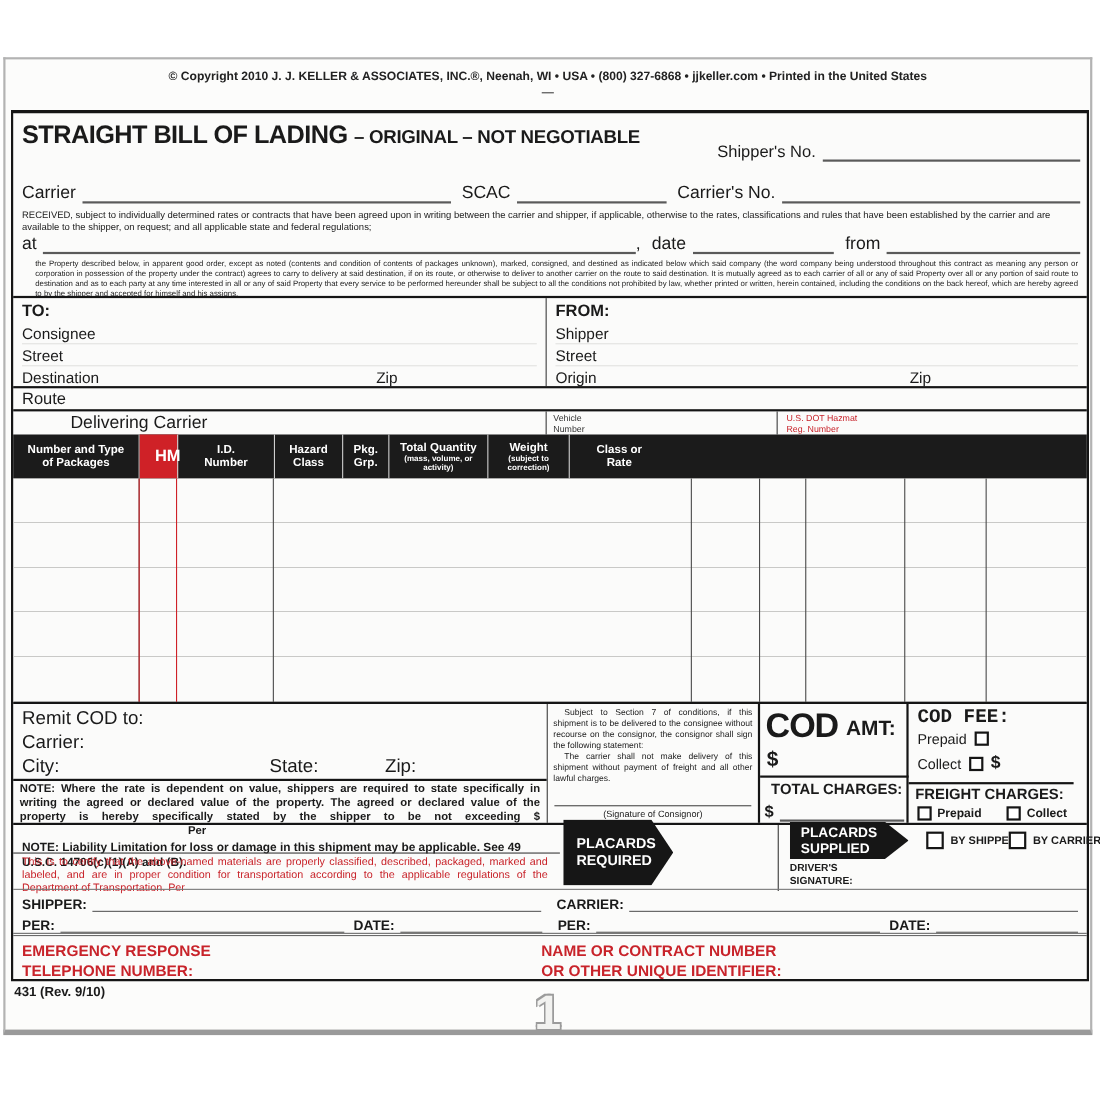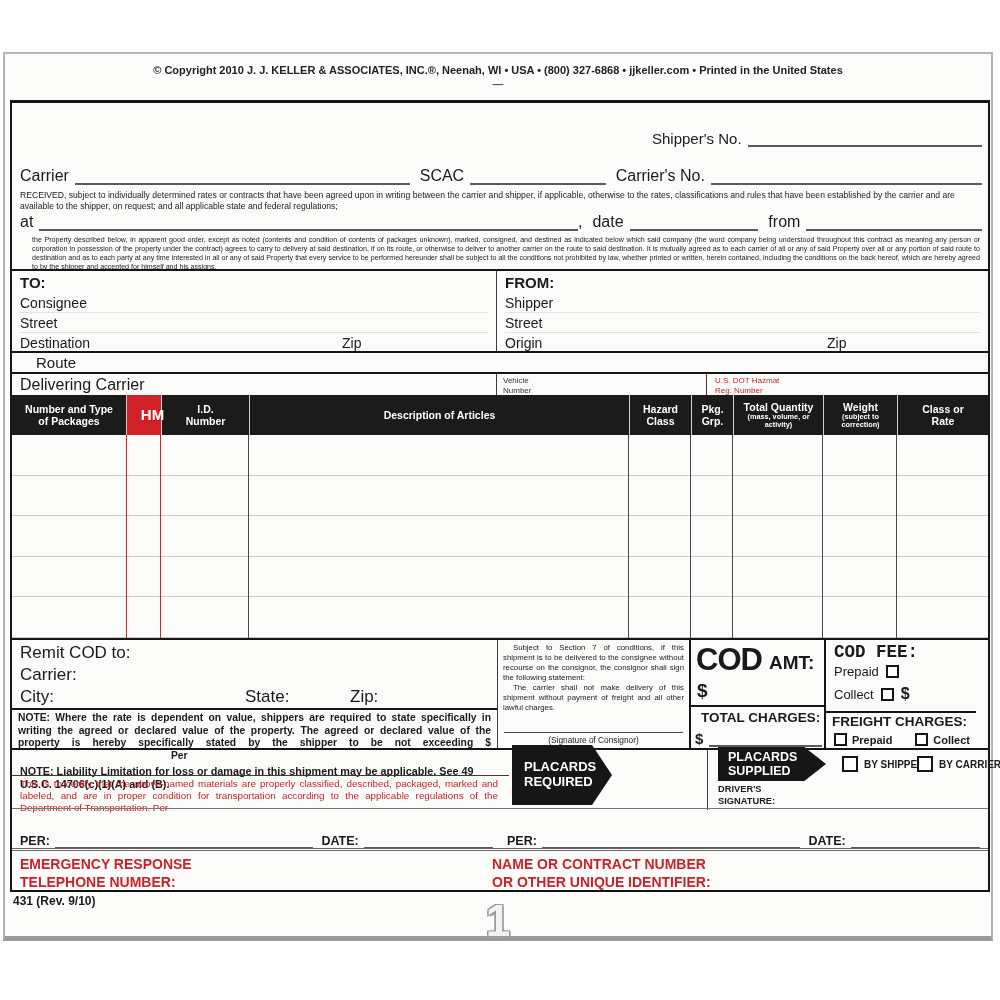--- a/index.html
+++ b/index.html
@@ -32,24 +32,24 @@
   .contract{left:20px;top:133px;width:948px;font-size:7.1px;line-height:1.25;color:#222;text-align:justify;}
   
   .parties{left:0;top:166px;width:976px;height:82px;border-top:2px solid #151515;display:flex;box-sizing:border-box;}
   .party-col{box-sizing:border-box;position:relative;}
   .party-left{width:485px;border-right:1.5px solid #3c3c3c;}
   .party-right{flex:1;}
   .prow{position:absolute;left:8px;right:8px;height:19px;font-size:14px;display:flex;align-items:center;border-bottom:1px solid #e2e2e0;}
   .prow.last{border-bottom:none;}
   .prow.head{font-weight:bold;font-size:15px;border-bottom:none;}
   .zip-lab{position:absolute;left:322px;}
-  .route-row{left:0;top:248px;width:976px;height:21px;border-top:2px solid #151515;box-sizing:border-box;display:flex;align-items:center;padding-left:16px;}
+  .route-row{left:0;top:248px;width:976px;height:21px;border-top:2px solid #151515;box-sizing:border-box;display:flex;align-items:center;}
   .route-row span{margin-left:8px;font-size:15px;}
   .deliv-row{left:0;top:269px;width:976px;height:23px;border-top:2px solid #151515;box-sizing:border-box;display:flex;}
-  .deliv-cell{box-sizing:border-box;position:relative;}
+  .deliv-cell{box-sizing:border-box;position:relative;padding-left:44px;}
   .dc1{width:485px;border-right:1.5px solid #3c3c3c;display:flex;align-items:center;}
   .dc1 span{margin-left:8px;font-size:16px;}
   .dc2{width:210px;border-right:1.5px solid #3c3c3c;font-size:8px;line-height:1.2;padding:2px 0 0 6px;white-space:pre-line;color:#333;}
   .dc3{flex:1;font-size:8px;line-height:1.2;padding:2px 0 0 8px;white-space:pre-line;}
   .red{color:#c8232a;}
   
   .thead{left:0;top:292px;width:976px;height:40px;background:#1b1b1b;display:flex;color:#fff;}
   .th{box-sizing:border-box;display:flex;flex-direction:column;align-items:center;justify-content:center;
       text-align:center;font-weight:bold;font-size:10.5px;line-height:1.15;border-right:1px solid #cfcfcf;}
   .th:last-child{border-right:none;}
@@ -121,20 +121,24 @@
 </style>
 </head>
 <body>
 
 <div class="sheet">
   <div class="abs copyright">© Copyright 2010 J. J. KELLER &amp; ASSOCIATES, INC.®, Neenah, WI • USA • (800) 327-6868 • jjkeller.com • Printed in the United States</div>
   <div class="abs fold-dash">—</div>
 
   <div class="form">
 
+    <div class="abs title">
+      <span>STRAIGHT BILL OF LADING</span>
+      <span class="subtitle">– ORIGINAL – NOT NEGOTIABLE</span>
+    </div>
     <div class="abs shippers-no">
       <span>Shipper's No.</span>
       <span class="uline"></span>
     </div>
 
     <div class="abs carrier-row">
       <span>Carrier</span>
       <span class="uline" style="flex:4.2;"></span>
       <span class="lbl">SCAC</span>
       <span class="uline" style="flex:1.7;"></span>
@@ -207,23 +211,20 @@
       <div class="th c0">
           <span class="h-main">Number and Type
 of Packages</span>
         </div>
       <div class="th c1 th-hm">
           <span class="h-main">HM</span>
         </div>
       <div class="th c2">
           <span class="h-main">I.D.
 Number</span>
-        </div>
-      <div class="th c3">
-          <span class="h-main">Description of Articles</span>
         </div>
       <div class="th c4">
           <span class="h-main">Hazard
 Class</span>
         </div>
       <div class="th c5">
           <span class="h-main">Pkg.
 Grp.</span>
         </div>
       <div class="th c6">
@@ -330,20 +331,27 @@
       </div>
       <div class="chk-lab" style="left:905px;top:6px;">
         <span class="cbx cbx-lg"></span>
         <span>BY CARRIER</span>
       </div>
       <div class="drv-sig">DRIVER'S
 SIGNATURE:</div>
     </div>
 
     <div class="abs sigsec">
+      <div class="sigrow" style="top:3px;height:17px;">
+        <span>SHIPPER:</span>
+        <span class="uline2"></span>
+        <span class="half-gap"></span>
+        <span>CARRIER:</span>
+        <span class="uline2"></span>
+      </div>
       <div class="sigrow" style="top:22px;height:17px;">
         <span>PER:</span>
         <span class="uline2 w2"></span>
         <span style="margin-left:8px;">DATE:</span>
         <span class="uline2" style="flex:0.7;"></span>
         <span class="half-gap"></span>
         <span>PER:</span>
         <span class="uline2 w2"></span>
         <span style="margin-left:8px;">DATE:</span>
         <span class="uline2" style="flex:0.7;"></span>

